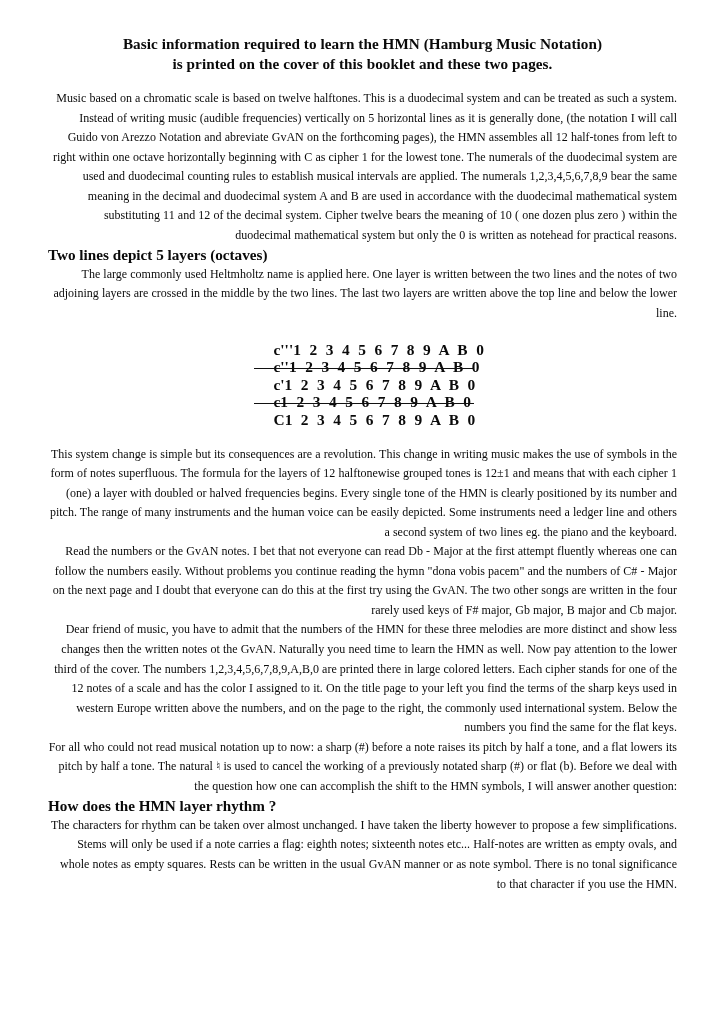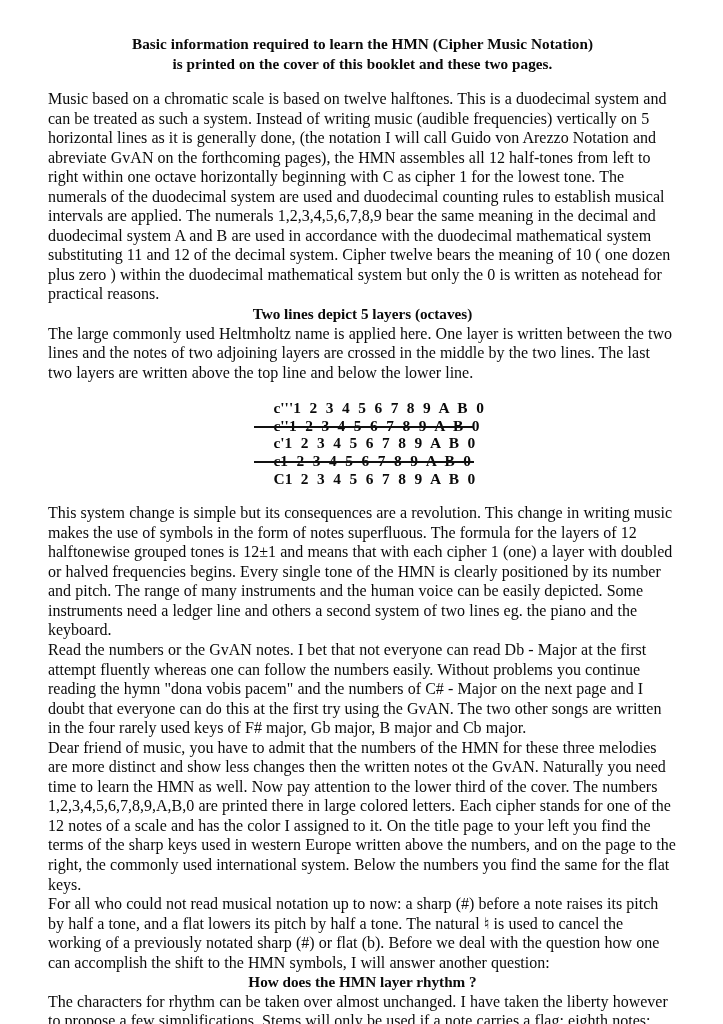--- a/index.html
+++ b/index.html
@@ -29,28 +29,28 @@
     font-size: 15.2px;
     line-height: 19.5px;
     letter-spacing: 0.05px;
     margin: 0 0 16px 0;
   }
   .doc-title .tline {
     display: block;
   }
   p.body-text {
     margin: 0;
-    font-size: 16px;
+    font-size: 12px;
     line-height: 19.55px;
-    text-align: left;
+    text-align: right;
     letter-spacing: 0.0px;
     word-spacing: 0.15px;
   }
   .section-head {
-    text-align: center;
+    text-align: left;
     font-weight: bold;
     font-size: 15.2px;
     line-height: 19.55px;
     margin: 0;
   }
   
   .notation {
     margin: 17px 0 16px 0;
     display: flex;
     flex-direction: column;
@@ -88,21 +88,21 @@
     background: #111111;
   }
   b, strong { font-weight: normal; }
 </style>
 </head>
 <body>
 
 <div class="page">
 
   <div class="doc-title">
-    <span class="tline">Basic information required to learn the HMN (Cipher Music Notation)</span>
+    <span class="tline">Basic information required to learn the HMN (Hamburg Music Notation)</span>
     <span class="tline">is printed on the cover of this booklet and these two pages.</span>
   </div>
 
   <p class="body-text">Music based on a chromatic scale is based on twelve halftones. This is a duodecimal system and can be treated as such a system. Instead of writing music (audible frequencies) vertically on 5 horizontal lines as it is generally done, (the notation I will call Guido von Arezzo Notation and abreviate GvAN on the forthcoming pages), the HMN assembles all 12 half-tones from left to right within one octave horizontally beginning with C as cipher 1 for the lowest tone. The numerals of the duodecimal system are used and duodecimal counting rules to establish musical intervals are applied. The numerals 1,2,3,4,5,6,7,8,9 bear the same meaning in the decimal and  duodecimal system  A and B are used in accordance with the duodecimal mathematical system substituting 11 and 12 of the decimal system. Cipher twelve bears the meaning of 10 ( one dozen plus zero ) within the duodecimal mathematical system but only the 0 is written as notehead for practical reasons.</p>
 
   <div class="section-head">Two lines depict 5 layers (octaves)</div>
 
 
   <p class="body-text">The  large commonly used Heltmholtz name is applied here. One layer is written between the two lines and the notes of two adjoining layers are crossed in the middle by the two lines. The last two layers are written above the top line and below the lower line.</p>
 

